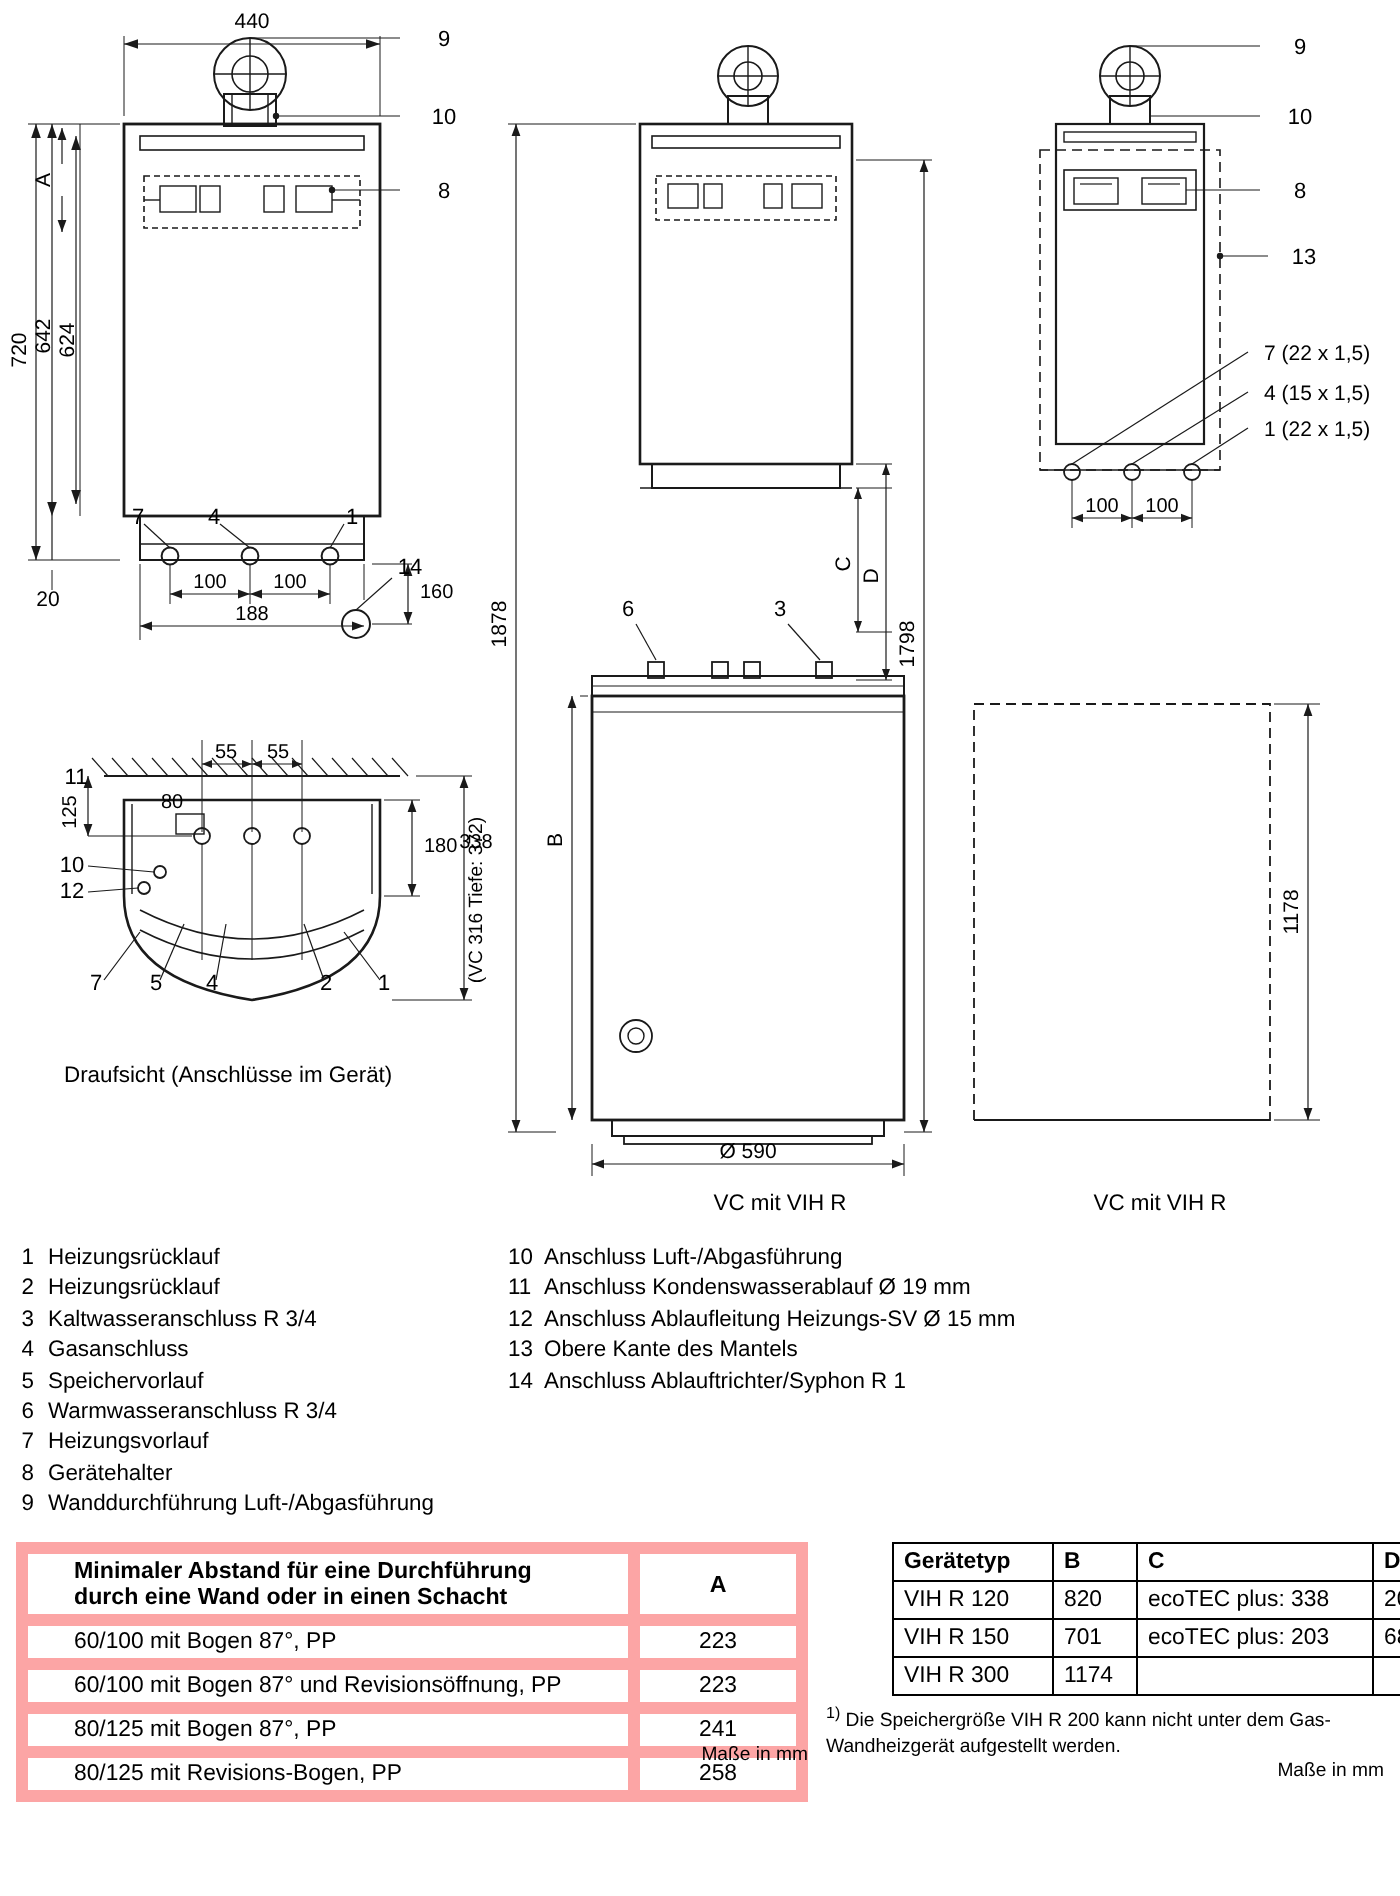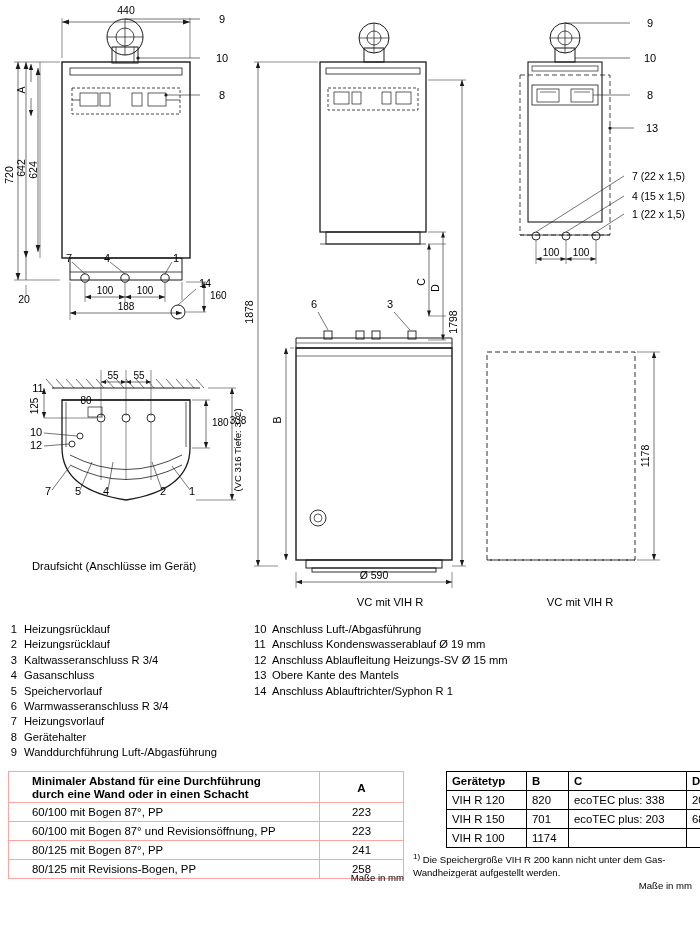--- a/index.html
+++ b/index.html
@@ -52,21 +52,21 @@
 
   
   .tbl-left {
     position: absolute;
     left: 8px; top: 771px;
     width: 396px;
     border-collapse: collapse;
     font-size: 11.4px;
   }
   .tbl-left td, .tbl-left th {
-    border: 1px solid #fca5a5;
+    border: 6px solid #fca5a5;
     padding: 2px 23px;
     font-weight: normal;
     text-align: left;
     vertical-align: middle;
     height: 19px;
   }
   .tbl-left .hdr td {
     font-weight: bold;
     font-size: 11.6px;
   }
@@ -479,21 +479,21 @@
       <line x1="637" y1="560" x2="660" y2="560" stroke-width="0.5"></line>
       <line x1="654" y1="352" x2="654" y2="560" stroke-width="0.6"></line>
       <path d="M654 352 l-2.2 6 h4.4 z" fill="#1a1a1a" stroke="none"></path>
       <path d="M654 560 l-2.2 -6 h4.4 z" fill="#1a1a1a" stroke="none"></path>
       <text x="649" y="456" font-size="10.5" text-anchor="middle" fill="#000" stroke="none" transform="rotate(-90 649 456)">1178</text>
     </g>
 
   </svg>
   </div>
 
-  <div class="cap" style="left:32px; top:532px;margin-top:28px;">Draufsicht (Anschlüsse im Gerät)</div>
+  <div class="cap" style="left:32px; top:532px;">Draufsicht (Anschlüsse im Gerät)</div>
   <div class="cap" style="left:310px; top:596px; width:160px; text-align:center;">VC mit VIH R</div>
   <div class="cap" style="left:500px; top:596px; width:160px; text-align:center;">VC mit VIH R</div>
 
   <div class="legend">
     <div class="legend-col left">
       <div class="legend-row">
           <span class="legend-num">1</span>
           <span class="legend-txt">Heizungsrücklauf</span>
         </div>
       <div class="legend-row">
@@ -596,21 +596,21 @@
         <td class="col-c">ecoTEC plus: 338</td>
         <td class="col-d">203</td>
       </tr>
       <tr>
         <td>VIH R 150</td>
         <td class="col-b">701</td>
         <td class="col-c">ecoTEC plus: 203</td>
         <td class="col-d">68</td>
       </tr>
       <tr>
-        <td>VIH R 100</td>
+        <td>VIH R 300</td>
         <td class="col-b">1174</td>
         <td class="col-c"></td>
         <td class="col-d"></td>
       </tr>
     </tbody>
   </table>
 
   <div class="note">
     <sup>1)</sup>
     <span>Die Speichergröße VIH R 200 kann nicht unter dem Gas-Wandheizgerät aufgestellt werden.</span>

